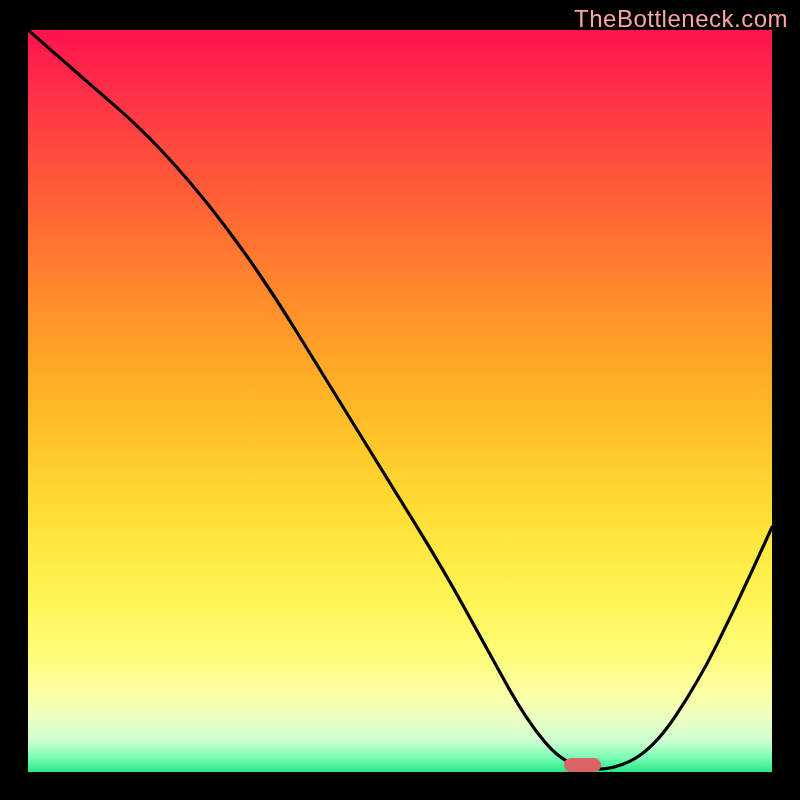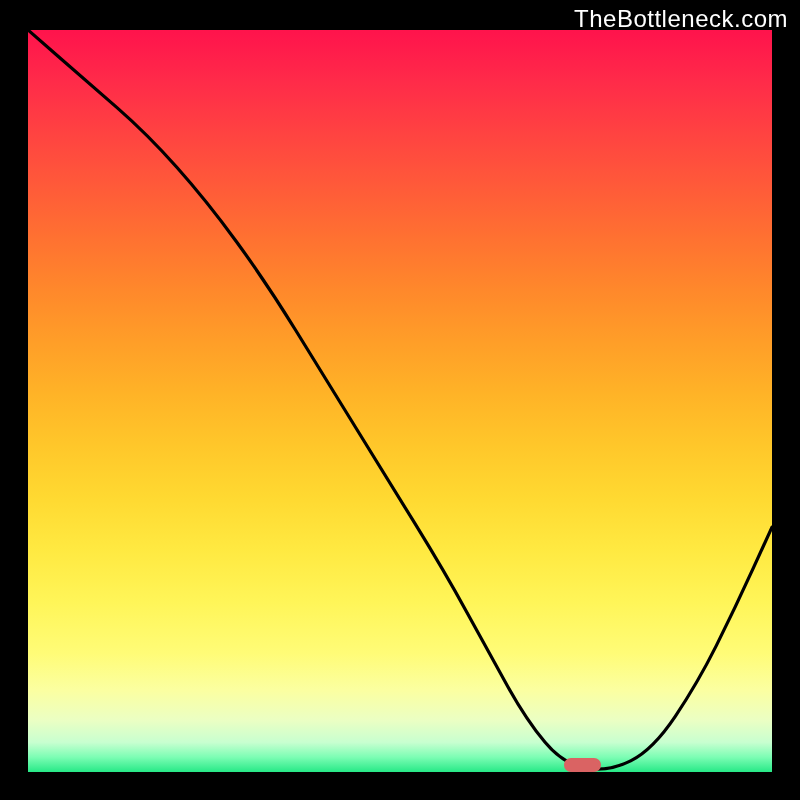--- a/index.html
+++ b/index.html
@@ -8,21 +8,21 @@
     width: 800px;
     height: 800px;
     background: #000;
     position: relative;
     font-family: Arial, Helvetica, sans-serif;
   }
   .watermark {
     position: absolute;
     top: 5px;
     right: 12px;
-    color: #ffffff;
+    color: #fca5a5;
     font-size: 24px;
     font-weight: 400;
     letter-spacing: 0.5px;
     z-index: 10;
   }
   .plot-area {
     position: absolute;
     left: 28px;
     top: 30px;
     width: 744px;

